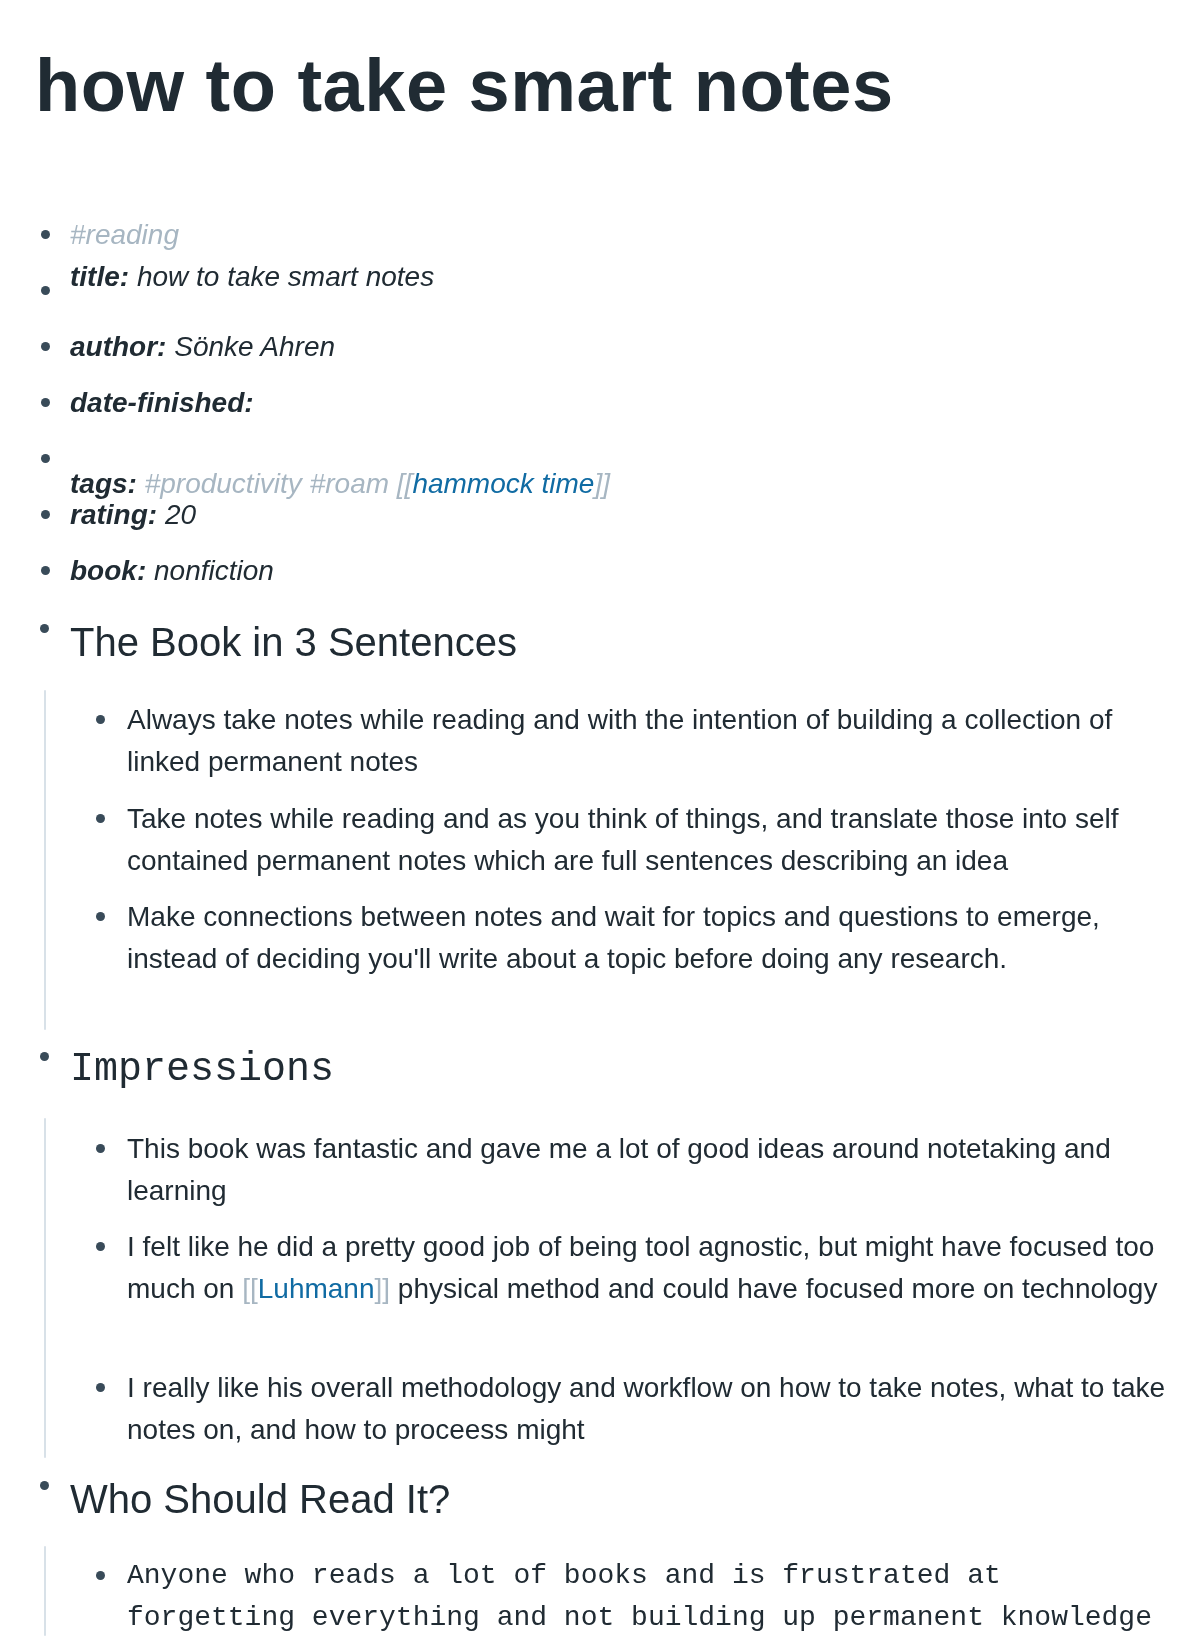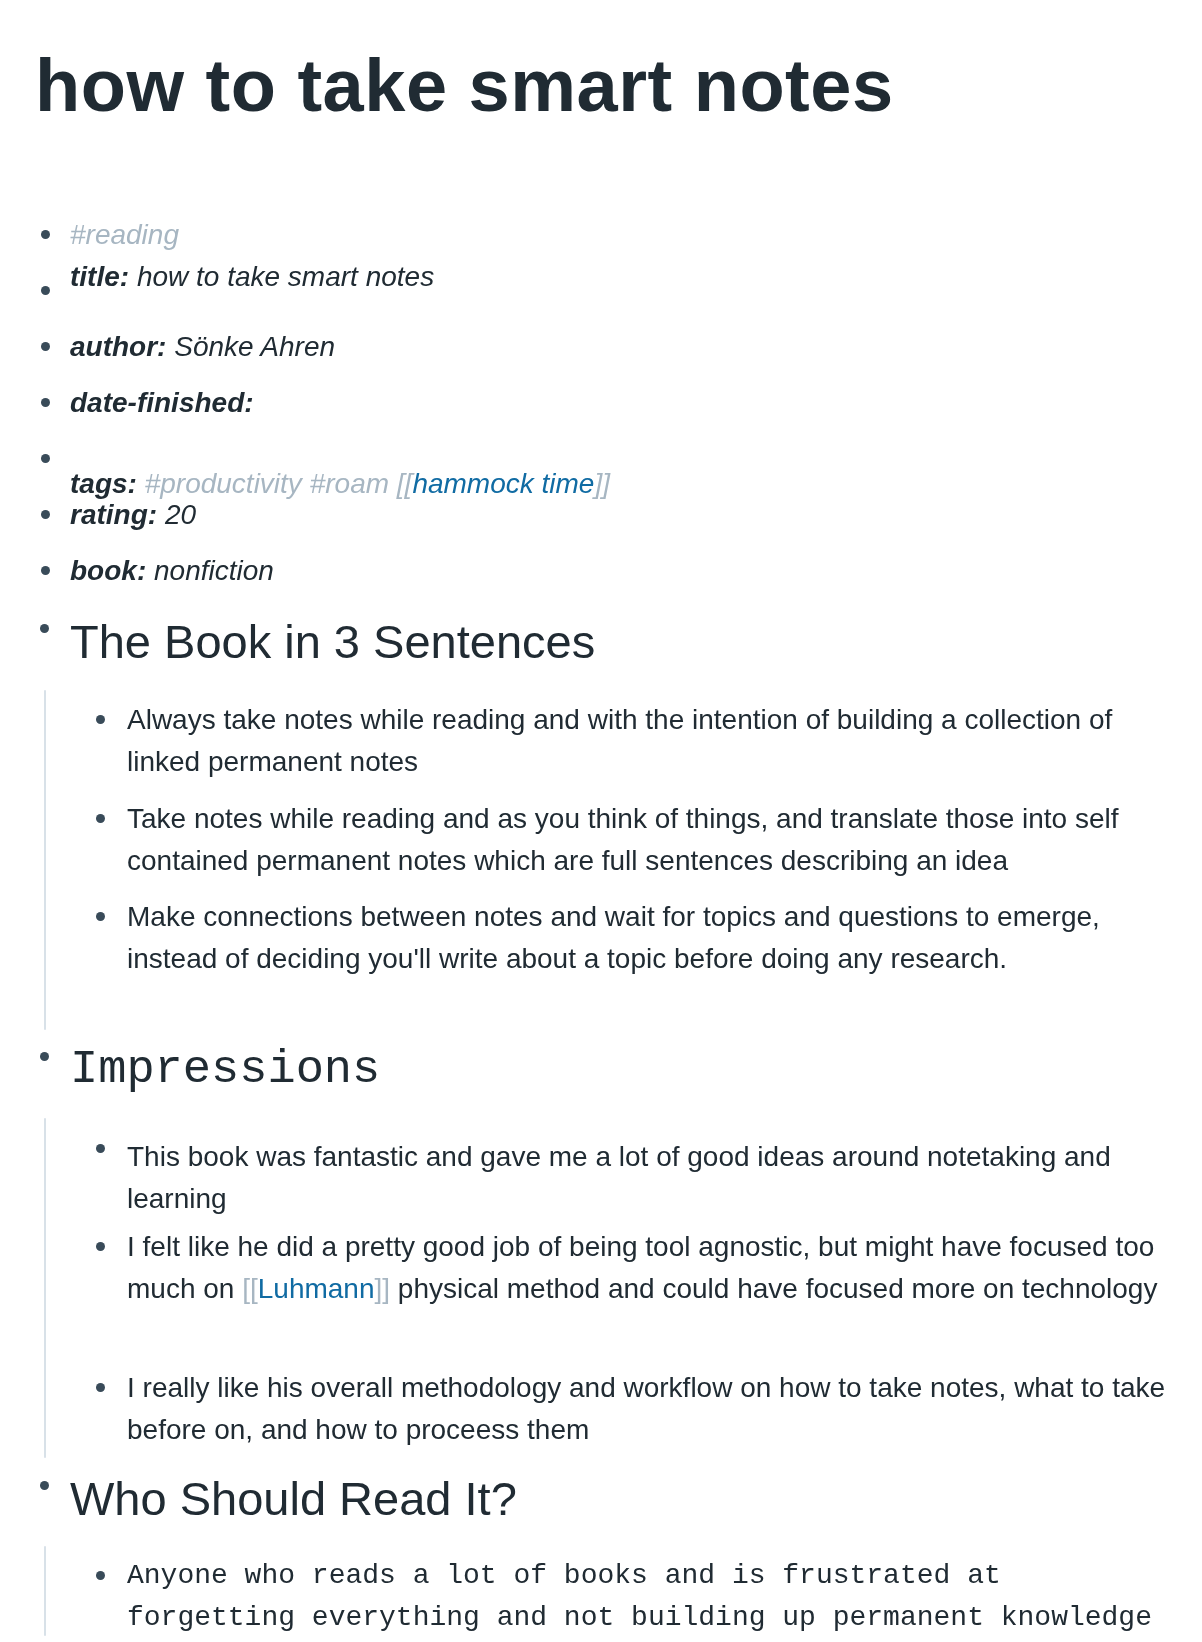--- a/index.html
+++ b/index.html
@@ -19,21 +19,21 @@
   }
   .meta-row {
     position: absolute; left: 70px; font-size: 28px; line-height: 40px;
     white-space: nowrap; color: #202B33; font-style: italic;
   }
   .meta-key { font-weight: 700; }
   .tag { color: #A7B6C2; }
   .bracket { color: #A7B6C2; }
   .link { color: #106BA3; }
   .heading {
-    position: absolute; left: 70px; font-size: 47px; font-weight: 400;
+    position: absolute; left: 70px; font-size: 40px; font-weight: 400;
     line-height: 60px; white-space: nowrap; color: #202B33; margin: 0;
   }
   .thread {
     position: absolute; left: 44px; width: 2px; background: #D8E1E8; border-radius: 1px;
   }
   .child {
     position: absolute; left: 127px; width: 1050px; font-size: 28px;
     line-height: 42px; color: #202B33;
   }
 </style>
@@ -96,28 +96,28 @@
 <div class="child" style="top:798px;">Take notes while reading and as you think of things, and translate those into self contained permanent notes which are full sentences describing an idea</div>
 
 <span class="bullet" style="left:96px; top:912px;"></span>
 <div class="child" style="top:896px;">Make connections between notes and wait for topics and questions to emerge, instead of deciding you'll write about a topic before doing any research.</div>
 
 <span class="bullet" style="left:40px; top:1052px;"></span>
 <h2 class="heading" style="top:1040px;font-family:Liberation Mono, monospace;">Impressions</h2>
 <div class="thread" style="top:1118px; height:340px;"></div>
 
 <span class="bullet" style="left:96px; top:1144px;"></span>
-<div class="child" style="top:1128px;margin-top:8px;">This book was fantastic and gave me a lot of good ideas around notetaking and learning</div>
+<div class="child" style="top:1128px;">This book was fantastic and gave me a lot of good ideas around notetaking and learning</div>
 
 <span class="bullet" style="left:96px; top:1242px;"></span>
 <div class="child" style="top:1226px;">
   <span>I felt like he did a pretty good job of being tool agnostic, but might have focused too much on </span><span><span class="bracket">[[</span><span class="link">Luhmann</span><span class="bracket">]]</span></span><span> physical method and could have focused more on technology</span>
 </div>
 
 <span class="bullet" style="left:96px; top:1383px;"></span>
-<div class="child" style="top:1367px;">I really like his overall methodology and workflow on how to take notes, what to take before on, and how to proceess them</div>
+<div class="child" style="top:1367px;">I really like his overall methodology and workflow on how to take notes, what to take notes on, and how to proceess might</div>
 
 <span class="bullet" style="left:40px; top:1481px;"></span>
 <h2 class="heading" style="top:1469px;">Who Should Read It?</h2>
 <div class="thread" style="top:1546px; height:90px;"></div>
 
 <span class="bullet" style="left:96px; top:1571px;"></span>
 <div class="child" style="top:1555px;font-family:Liberation Mono, monospace;">Anyone who reads a lot of books and is frustrated at forgetting everything and not building up permanent knowledge</div>
 
 </body></html>

